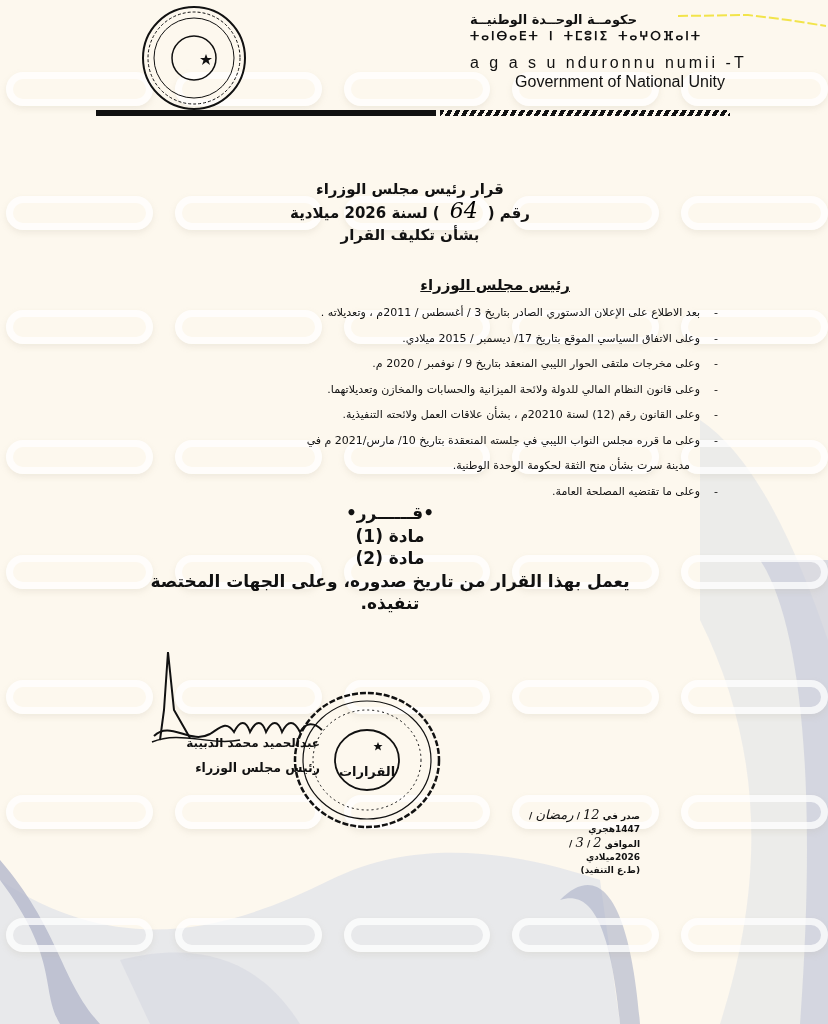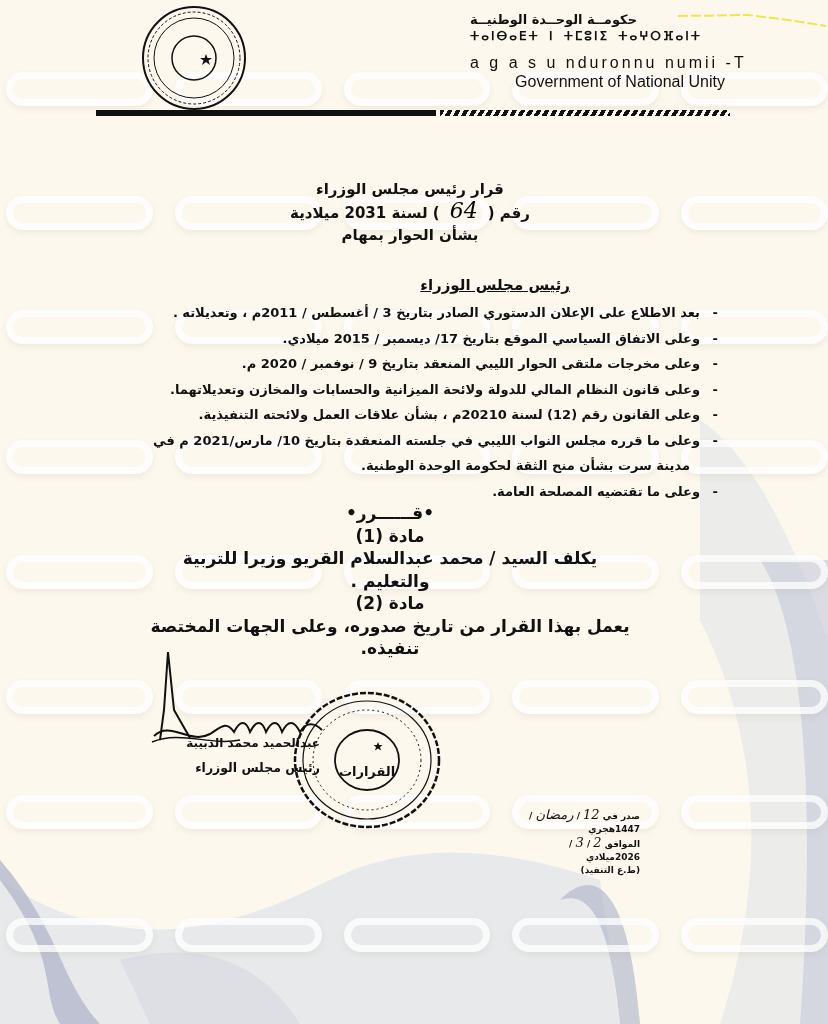--- a/index.html
+++ b/index.html
@@ -32,21 +32,21 @@
   .hdr-rule { left:96px; top:110px; width:340px; height:6px; background:#111; }
   .hdr-rope { left:440px; top:110px; width:290px; height:6px;
     background:repeating-linear-gradient(120deg,#111 0 4px, transparent 4px 7px); }
   .yellow-stroke { right:0; top:2px; width:150px; height:30px; }
   
   .title-block { left:200px; top:178px; width:420px; text-align:center; direction:rtl;
     font-weight:bold; font-size:15px; line-height:22px; }
   .title-block .num { font-family:"DejaVu Serif", serif; font-weight:normal; font-style:italic; color:#000000; font-size:22px; padding:0 10px; }
   
   .addressee { right:258px; top:276px; font-weight:bold; font-size:15px; text-decoration:underline; direction:rtl; }
-  .clauses { right:110px; top:300px; width:620px; direction:rtl; font-size:13px; font-weight:bold; line-height:25.5px; }
+  .clauses { right:110px; top:300px; width:620px; direction:rtl; font-size:11px; font-weight:normal; line-height:25.5px; }
   .clause { position:relative; padding-right:18px; }
   .clause::before { content:"-"; position:absolute; right:0; top:0; }
   .decision { left:150px; top:502px; width:480px; text-align:center; direction:rtl;
     font-weight:bold; font-size:17px; line-height:22.5px; }
   
   .sig-area { left:150px; top:650px; width:180px; height:120px; }
   .sig-name { left:150px; top:736px; width:170px; direction:rtl; font-weight:bold; font-size:12px; text-align:right; }
   .sig-title { left:150px; top:760px; width:170px; direction:rtl; font-weight:bold; font-size:12.5px; text-align:right; }
   .stamp { left:292px; top:690px; width:150px; height:140px; }
   .date-block { left:520px; top:808px; width:120px; direction:rtl; font-size:9px; font-weight:bold; line-height:13px; text-align:right; }
@@ -138,42 +138,41 @@
 </div>
 <svg class="layer yellow-stroke" viewBox="0 0 150 30">
   <path d="M0 14 L 70 13 L 110 18 L 148 24" stroke="#f2e44a" stroke-width="2" fill="none" stroke-dasharray="10 3"></path>
 </svg>
 <div class="layer hdr-rule"></div>
 <div class="layer hdr-rope"></div>
 
 <div class="layer title-block">
   <div>قرار رئيس مجلس الوزراء</div>
   <div>
-    <span>رقم (</span><span class="num">64</span><span>) لسنة 2031 ميلادية</span>
-  </div>
-  <div>بشأن الحوار بمهام</div>
+    <span>رقم (</span><span class="num">64</span><span>) لسنة 2026 ميلادية</span>
+  </div>
+  <div>بشأن تكليف القرار</div>
 </div>
 
 <div class="layer addressee">رئيس مجلس الوزراء</div>
 
 <div class="layer clauses">
   <div class="clause">بعد الاطلاع على الإعلان الدستوري الصادر بتاريخ 3 / أغسطس / 2011م ، وتعديلاته .</div>
   <div class="clause">وعلى الاتفاق السياسي الموقع بتاريخ 17/ ديسمبر / 2015 ميلادي.</div>
   <div class="clause">وعلى مخرجات ملتقى الحوار الليبي المنعقد بتاريخ 9 / نوفمبر / 2020 م.</div>
   <div class="clause">وعلى قانون النظام المالي للدولة ولائحة الميزانية والحسابات والمخازن وتعديلاتهما.</div>
   <div class="clause">وعلى القانون رقم (12) لسنة 20210م ، بشأن علاقات العمل ولائحته التنفيذية.</div>
   <div class="clause">وعلى ما قرره مجلس النواب الليبي في جلسته المنعقدة بتاريخ 10/ مارس/2021 م في</div>
   <div style="padding-right:28px">مدينة سرت بشأن منح الثقة لحكومة الوحدة الوطنية.</div>
   <div class="clause">وعلى ما تقتضيه المصلحة العامة.</div>
 </div>
 
 <div class="layer decision">
   <div>•قــــــرر•</div>
   <div>مادة (1)</div>
-  <div>يكلف السيد / محمد عبدالسلام القريو وزيرا للتربية والتعليم .</div>
   <div>مادة (2)</div>
   <div>يعمل بهذا القرار من تاريخ صدوره، وعلى الجهات المختصة تنفيذه.</div>
 </div>
 
 <svg class="layer sig-area" viewBox="0 0 180 120">
   <path d="M18 2 L 14 60 L 10 90 M18 2 L 24 60 L 40 88" stroke="#111" stroke-width="2" fill="none"></path>
   <path d="M4 86 C 20 70, 40 95, 60 84 C 70 78, 76 70, 84 82 C 90 70, 96 70, 100 82 C 106 70, 112 70, 116 82 C 122 70, 128 70, 132 82 C 138 70, 144 70, 150 82 C 156 72, 164 72, 172 80" stroke="#111" stroke-width="2" fill="none"></path>
   <path d="M2 92 C 30 80, 60 96, 90 90" stroke="#111" stroke-width="1.5" fill="none"></path>
 </svg>
 <div class="layer sig-name">عبدالحميد محمد الدبيبة</div>

